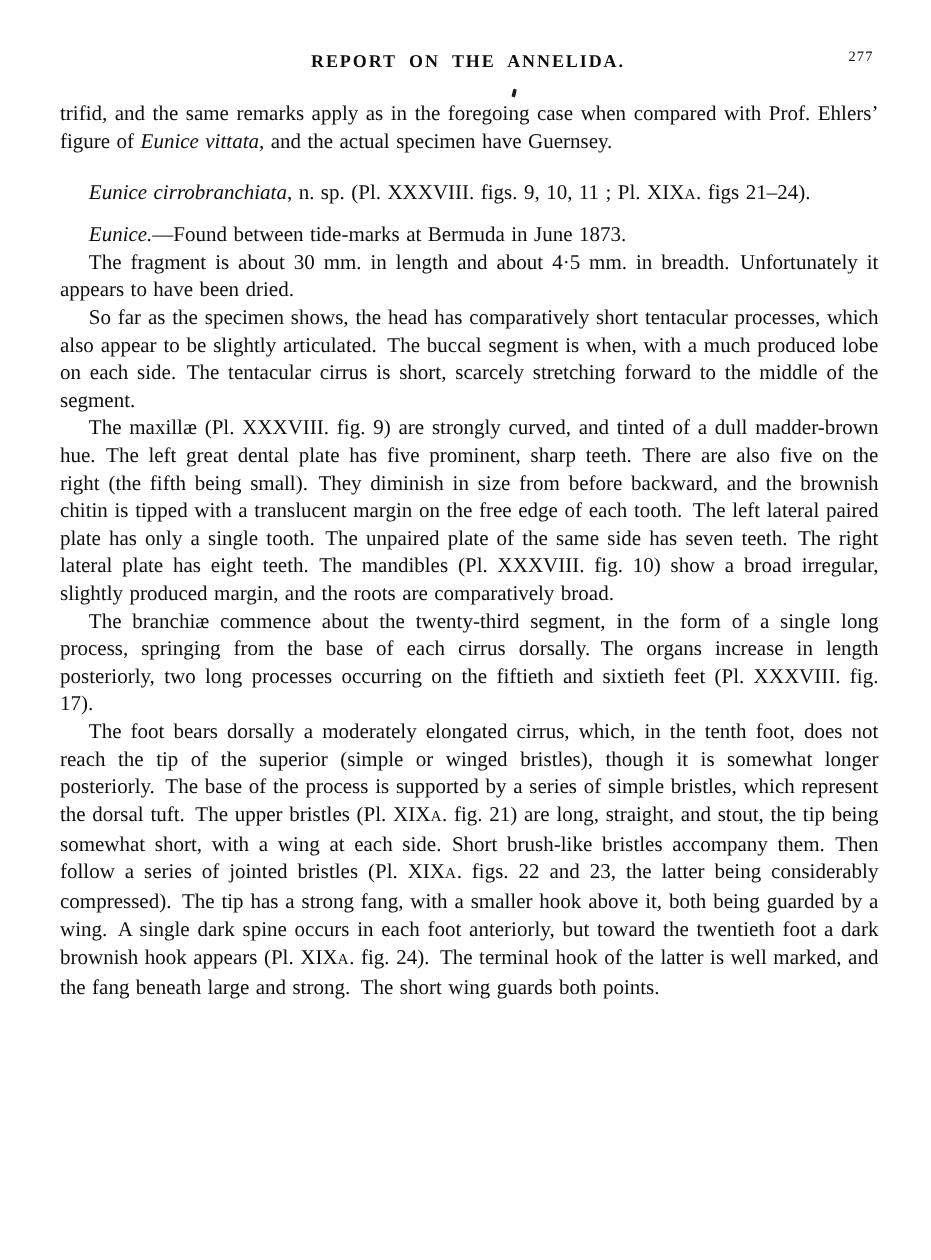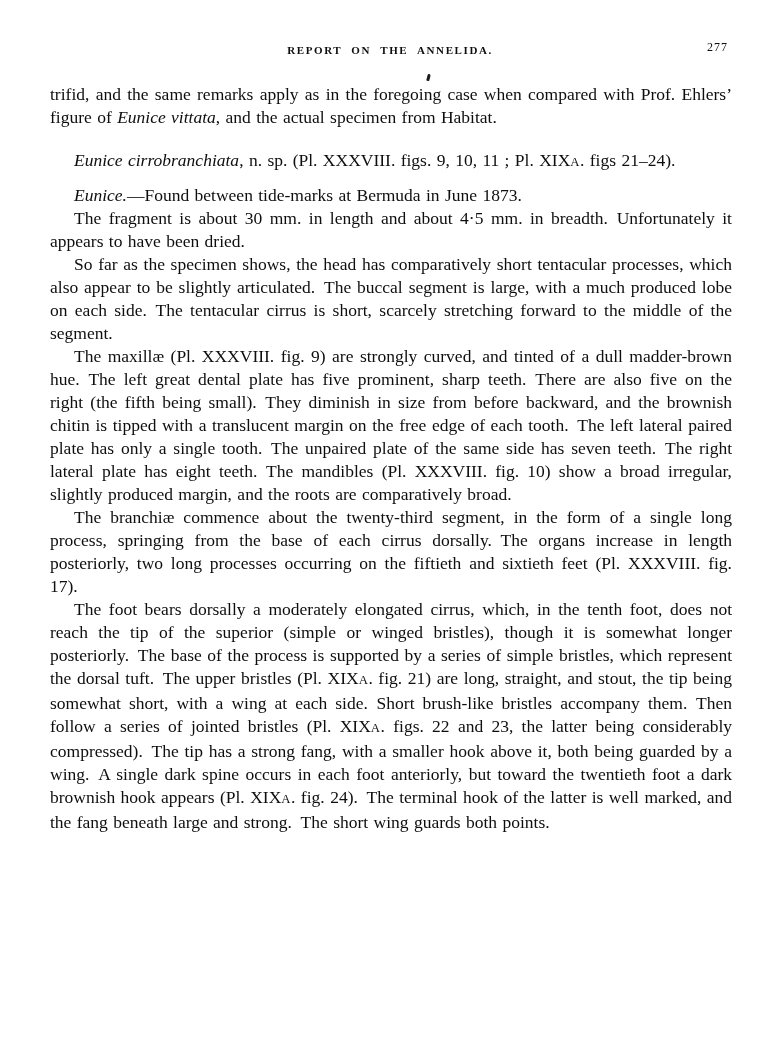--- a/index.html
+++ b/index.html
@@ -21,21 +21,21 @@
     top: 44px;
     left: 50px;
     right: 46px;
     height: 24px;
   }
   .running-head {
     position: absolute;
     left: 0;
     right: 0;
     text-align: center;
-    font-size: 11px;
+    font-size: 15px;
     font-weight: bold;
     letter-spacing: 1.6px;
     word-spacing: 5px;
     white-space: nowrap;
   }
   .page-number {
     position: absolute;
     right: 2px;
     top: -4px;
     font-size: 12px;
@@ -76,22 +76,22 @@
 
 <div class="page">
   <div class="header">
     <div class="running-head">REPORT ON THE ANNELIDA.</div>
     <div class="page-number">277</div>
   </div>
 
   <span class="ink-speck"></span>
 
   <div class="body-text">
-      <p class=""><span>trifid, and the same remarks apply as in the foregoing case when compared with Prof. Ehlers’ figure of </span><i>Eunice vittata</i><span>, and the actual specimen from Habitat.</span></p>
+      <p class=""><span>trifid, and the same remarks apply as in the foregoing case when compared with Prof. Ehlers’ figure of </span><i>Eunice vittata</i><span>, and the actual specimen have Guernsey.</span></p>
       <p class="indent gap-lg"><i>Eunice cirrobranchiata</i><span>, n. sp. (Pl. XXXVIII. figs. 9, 10, 11 ; Pl. XIX</span><span class="sc">A</span><span>. figs 21–24).</span></p>
       <p class="indent gap-sm"><i>Eunice.</i><span>—Found between tide-marks at Bermuda in June 1873.</span></p>
       <p class="indent gap-md"><span>The fragment is about 30 mm. in length and about 4·5 mm. in breadth. Unfortunately it appears to have been dried.</span></p>
-      <p class="indent"><span>So far as the specimen shows, the head has comparatively short tentacular processes, which also appear to be slightly articulated. The buccal segment is large, with a much produced lobe on each side. The tentacular cirrus is short, scarcely stretching forward to the middle of the segment.</span></p>
+      <p class="indent"><span>So far as the specimen shows, the head has comparatively short tentacular processes, which also appear to be slightly articulated. The buccal segment is when, with a much produced lobe on each side. The tentacular cirrus is short, scarcely stretching forward to the middle of the segment.</span></p>
       <p class="indent"><span>The maxillæ (Pl. XXXVIII. fig. 9) are strongly curved, and tinted of a dull madder-brown hue. The left great dental plate has five prominent, sharp teeth. There are also five on the right (the fifth being small). They diminish in size from before backward, and the brownish chitin is tipped with a translucent margin on the free edge of each tooth. The left lateral paired plate has only a single tooth. The unpaired plate of the same side has seven teeth. The right lateral plate has eight teeth. The mandibles (Pl. XXXVIII. fig. 10) show a broad irregular, slightly produced margin, and the roots are comparatively broad.</span></p>
       <p class="indent"><span>The branchiæ commence about the twenty-third segment, in the form of a single long process, springing from the base of each cirrus dorsally. The organs increase in length posteriorly, two long processes occurring on the fiftieth and sixtieth feet (Pl. XXXVIII. fig. 17).</span></p>
       <p class="indent"><span>The foot bears dorsally a moderately elongated cirrus, which, in the tenth foot, does not reach the tip of the superior (simple or winged bristles), though it is somewhat longer posteriorly. The base of the process is supported by a series of simple bristles, which represent the dorsal tuft. The upper bristles (Pl. XIX</span><span class="sc">A</span><span>. fig. 21) are long, straight, and stout, the tip being somewhat short, with a wing at each side. Short brush-like bristles accompany them. Then follow a series of jointed bristles (Pl. XIX</span><span class="sc">A</span><span>. figs. 22 and 23, the latter being considerably compressed). The tip has a strong fang, with a smaller hook above it, both being guarded by a wing. A single dark spine occurs in each foot anteriorly, but toward the twentieth foot a dark brownish hook appears (Pl. XIX</span><span class="sc">A</span><span>. fig. 24). The terminal hook of the latter is well marked, and the fang beneath large and strong. The short wing guards both points.</span></p>
     </div>
 </div>
 
 </body></html>

